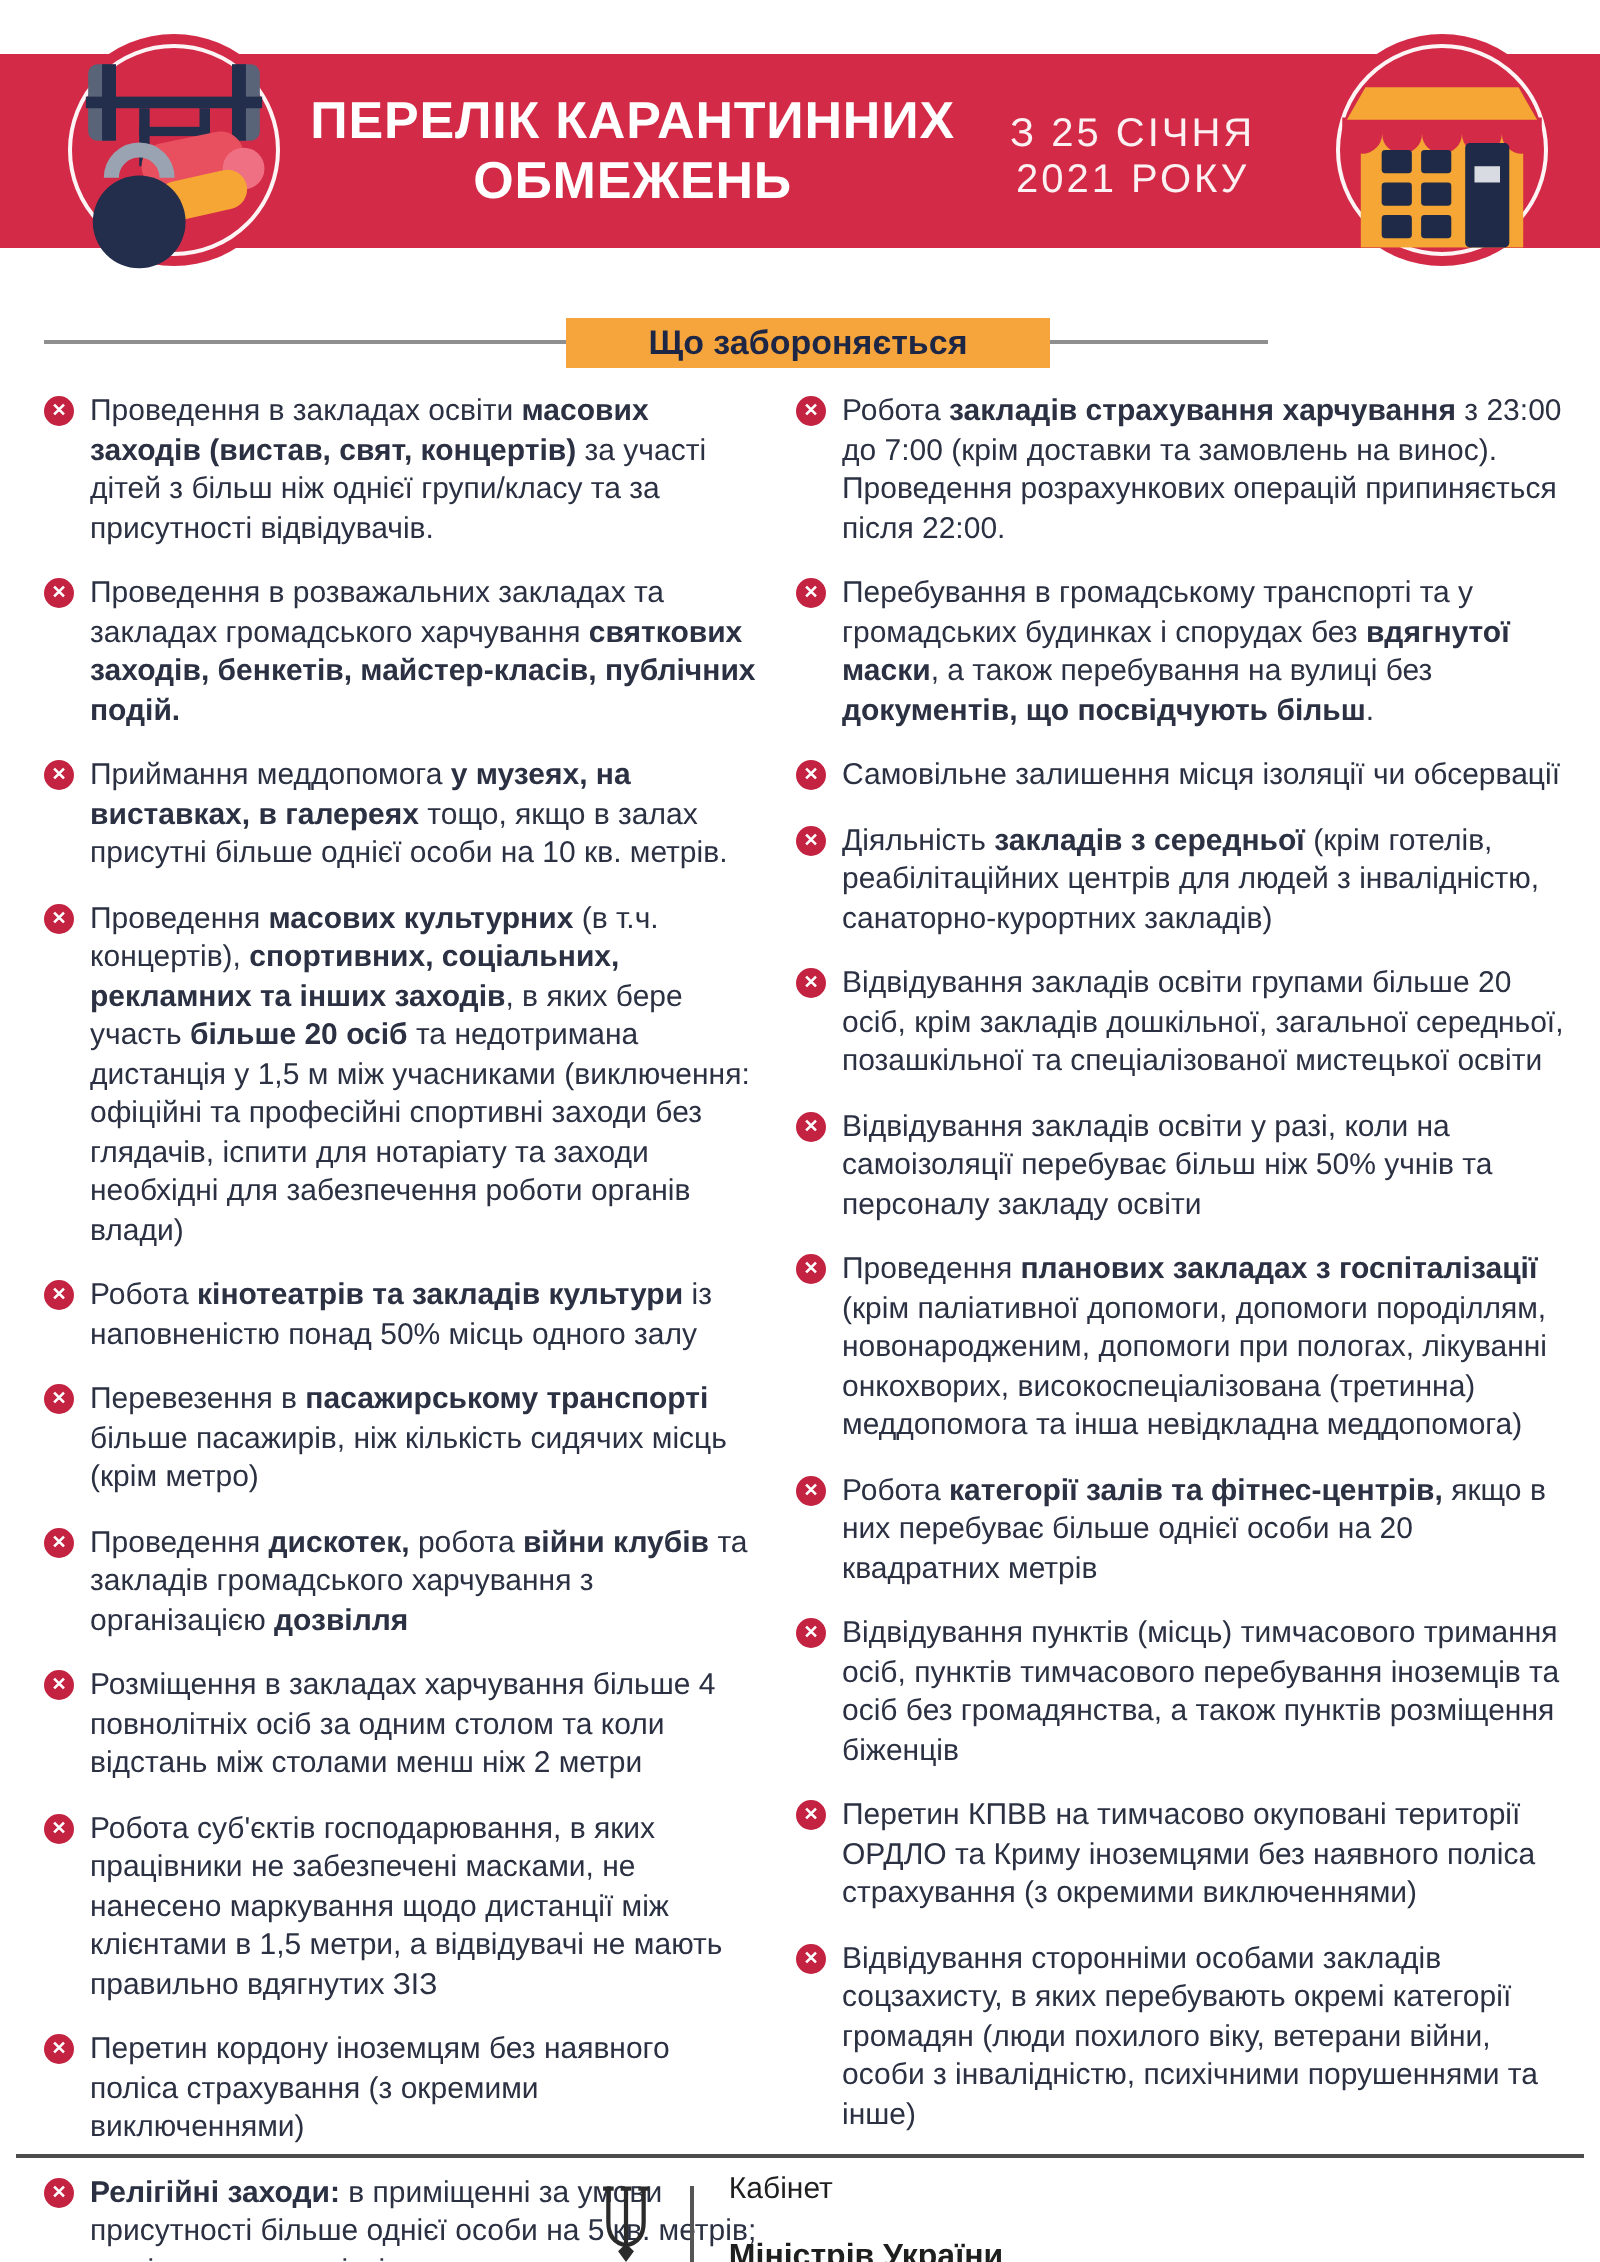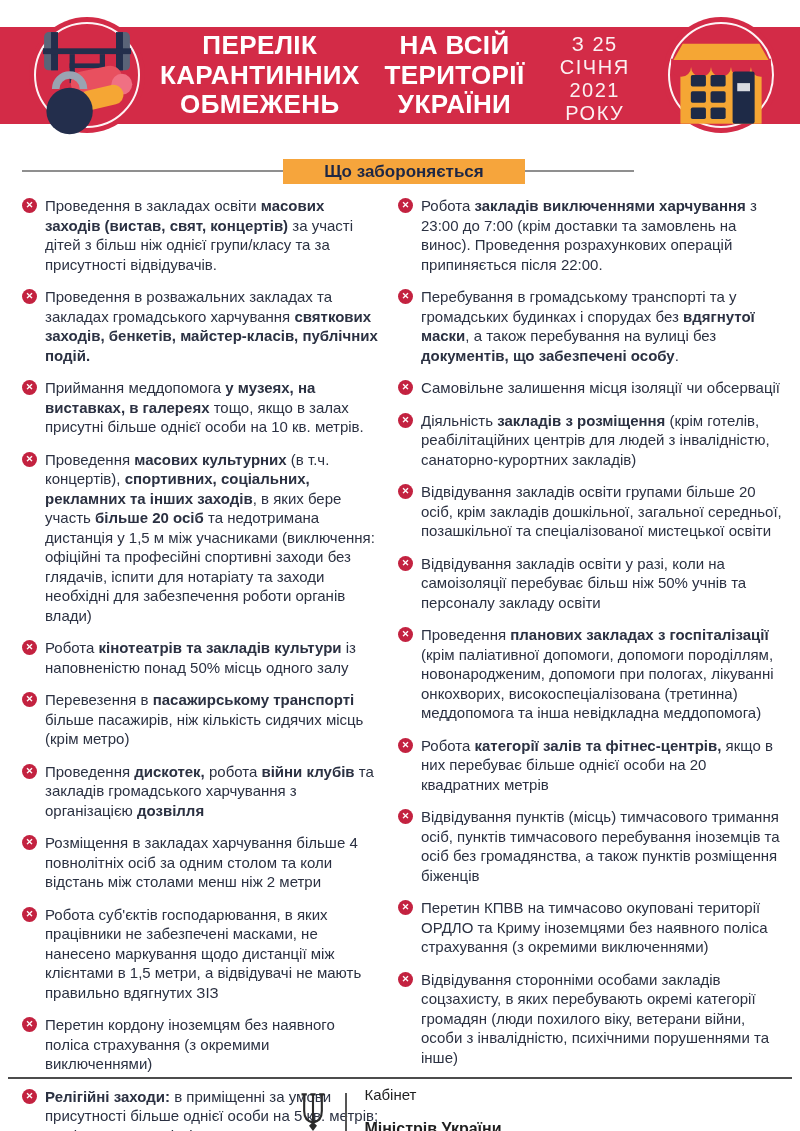--- a/index.html
+++ b/index.html
@@ -99,21 +99,20 @@
     <rect x="41" y="64" width="13" height="10" rx="1.5" fill="#1e2a47"></rect>
     <rect x="24" y="78" width="13" height="10" rx="1.5" fill="#1e2a47"></rect>
     <rect x="41" y="78" width="13" height="10" rx="1.5" fill="#1e2a47"></rect>
     <rect x="60" y="47" width="19" height="45" rx="2" fill="#1e2a47"></rect>
     <rect x="64" y="57" width="11" height="7" fill="#d8dbe1"></rect>
   </svg>
 </div>
 
 <div class="header-text">
   <div class="title-line">ПЕРЕЛІК КАРАНТИННИХ ОБМЕЖЕНЬ</div>
-  <div class="title-line">НА ВСІЙ ТЕРИТОРІЇ УКРАЇНИ</div>
   <div class="subtitle">З 25 СІЧНЯ 2021 РОКУ</div>
 </div>
 
 <div class="section">
   <div class="section-rule"></div>
   <div class="section-badge">Що забороняється</div>
 </div>
 
 <div class="columns">
   <div class="col left" id="col-left">
@@ -158,33 +157,33 @@
         <p class="itext"><span>Перетин кордону іноземцям без наявного поліса страхування (з окремими виключеннями)</span></p>
       </div>
       <div class="item">
         <span class="bullet">✕</span>
         <p class="itext"><b>Релігійні заходи:</b><span> в приміщенні за умови присутності більше однієї особи на 5 кв. метрів; на відкритому повітрі за умови недотримання дистанції 1,5 метра між присутніми.</span></p>
       </div>
     </div>
   <div class="col right" id="col-right">
       <div class="item">
         <span class="bullet">✕</span>
-        <p class="itext"><span>Робота </span><b>закладів виключеннями харчування</b><span> з 23:00 до 7:00 (крім доставки та замовлень на винос). Проведення розрахункових операцій припиняється після 22:00.</span></p>
-      </div>
-      <div class="item">
-        <span class="bullet">✕</span>
-        <p class="itext"><span>Перебування в громадському транспорті та у громадських будинках і спорудах без </span><b>вдягнутої маски</b><span>, а також перебування на вулиці без </span><b>документів, що забезпечені особу</b><span>.</span></p>
+        <p class="itext"><span>Робота </span><b>закладів страхування харчування</b><span> з 23:00 до 7:00 (крім доставки та замовлень на винос). Проведення розрахункових операцій припиняється після 22:00.</span></p>
+      </div>
+      <div class="item">
+        <span class="bullet">✕</span>
+        <p class="itext"><span>Перебування в громадському транспорті та у громадських будинках і спорудах без </span><b>вдягнутої маски</b><span>, а також перебування на вулиці без </span><b>документів, що посвідчують більш</b><span>.</span></p>
       </div>
       <div class="item">
         <span class="bullet">✕</span>
         <p class="itext"><span>Самовільне залишення місця ізоляції чи обсервації</span></p>
       </div>
       <div class="item">
         <span class="bullet">✕</span>
-        <p class="itext"><span>Діяльність </span><b>закладів з розміщення</b><span> (крім готелів, реабілітаційних центрів для людей з інвалідністю, санаторно-курортних закладів)</span></p>
+        <p class="itext"><span>Діяльність </span><b>закладів з середньої</b><span> (крім готелів, реабілітаційних центрів для людей з інвалідністю, санаторно-курортних закладів)</span></p>
       </div>
       <div class="item">
         <span class="bullet">✕</span>
         <p class="itext"><span>Відвідування закладів освіти групами більше 20 осіб, крім закладів дошкільної, загальної середньої, позашкільної та спеціалізованої мистецької освіти</span></p>
       </div>
       <div class="item">
         <span class="bullet">✕</span>
         <p class="itext"><span>Відвідування закладів освіти у разі, коли на самоізоляції перебуває більш ніж 50% учнів та персоналу закладу освіти</span></p>
       </div>
       <div class="item">

